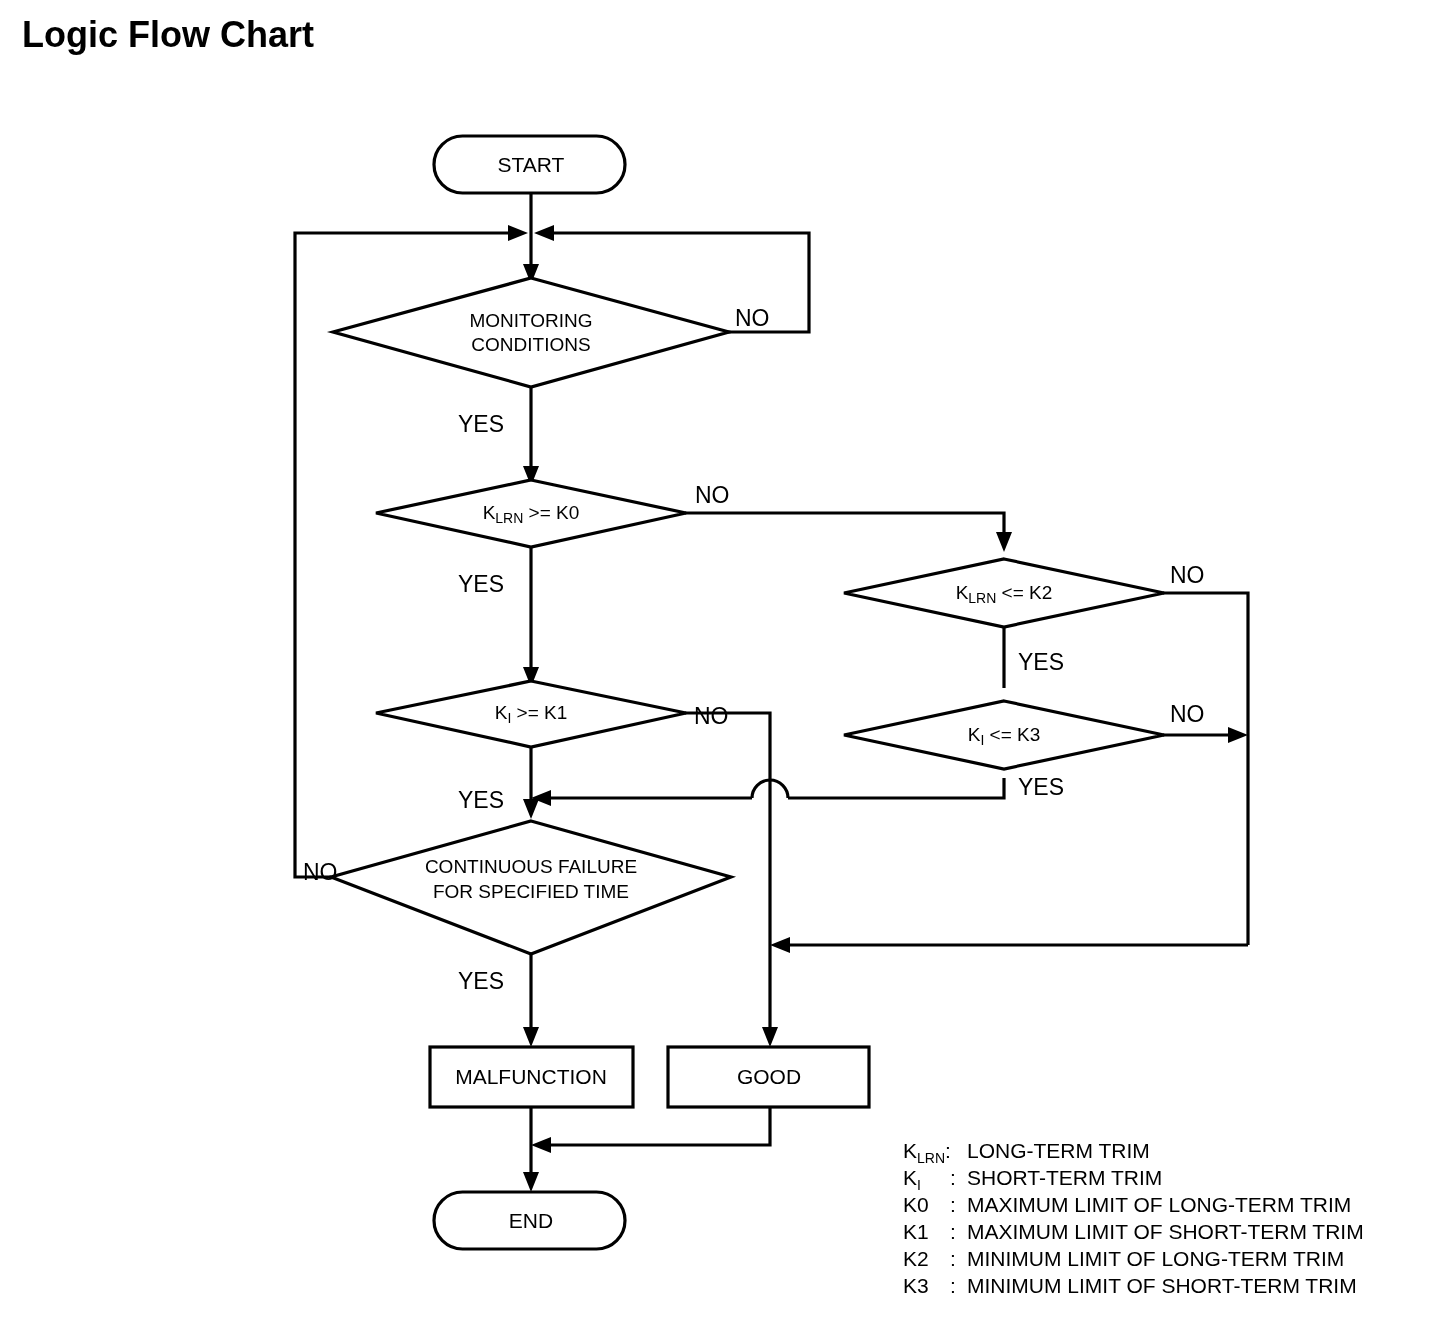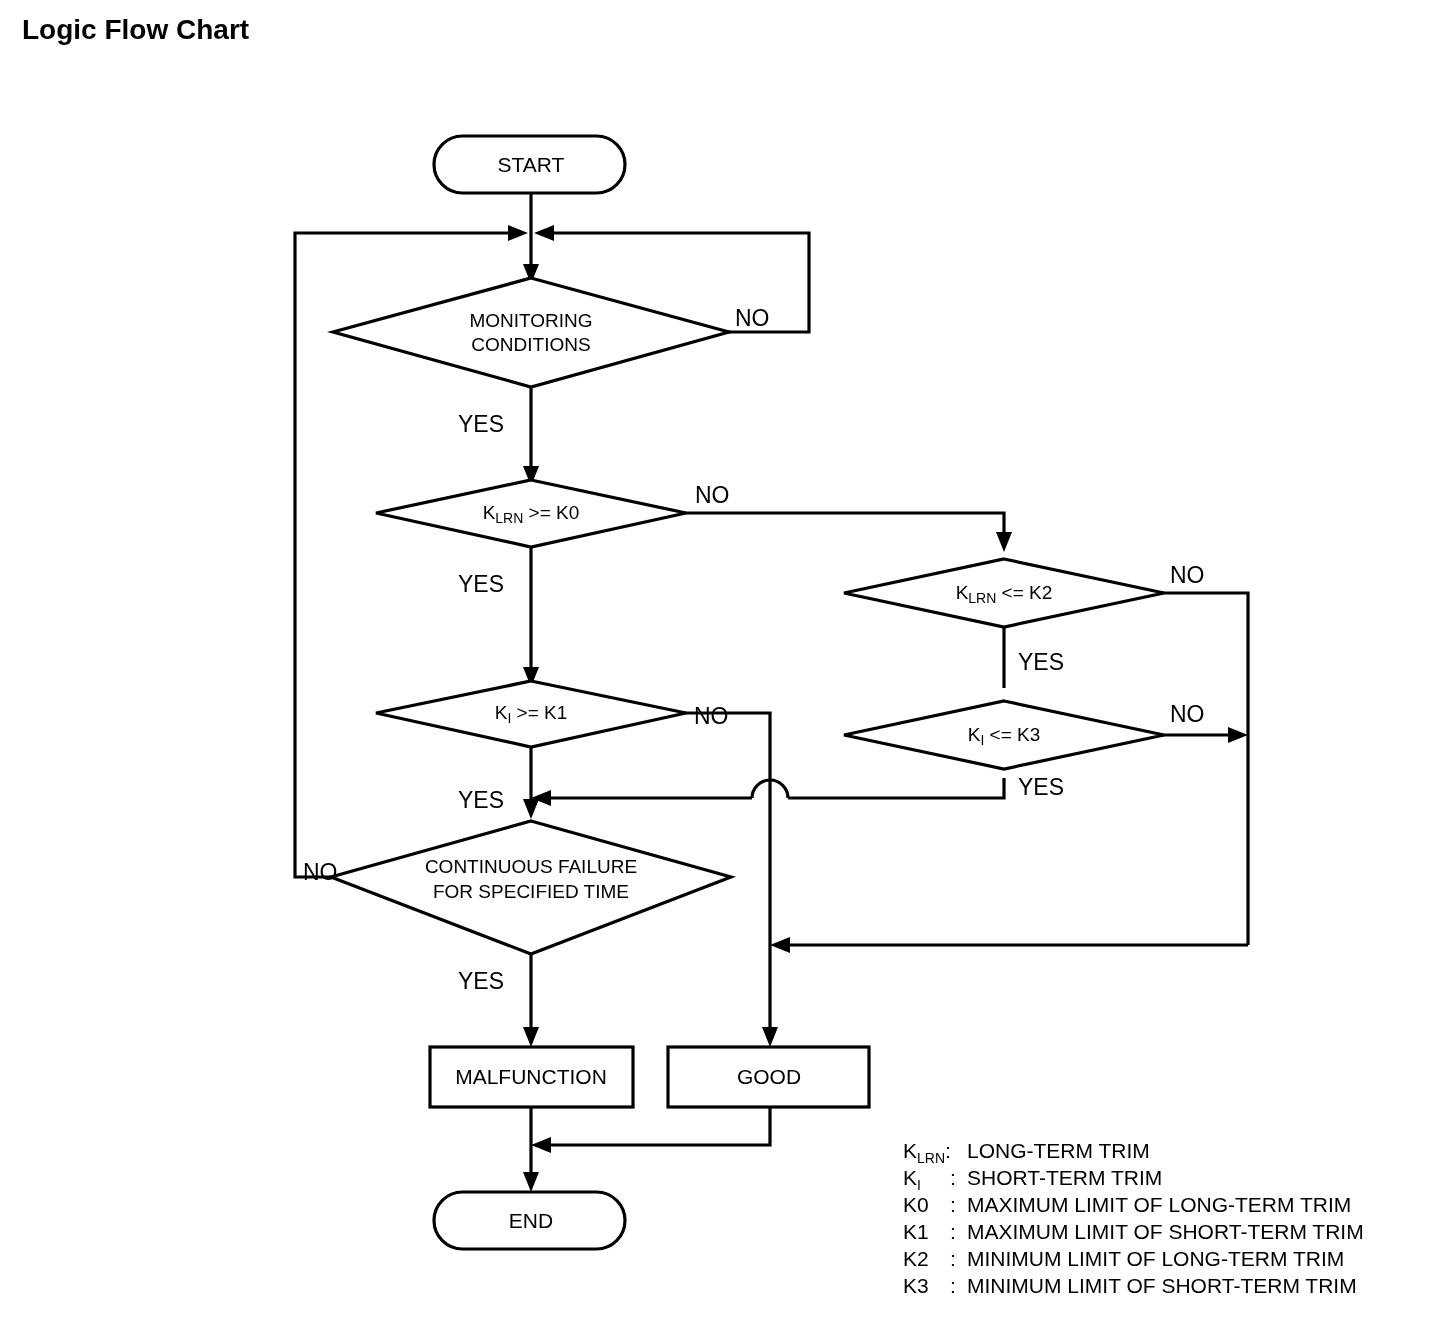--- a/index.html
+++ b/index.html
@@ -12,21 +12,21 @@
     height: 1322px;
     position: relative;
     font-family: "Liberation Sans", sans-serif;
     color: #000000;
     overflow: hidden;
   }
   #page-title {
     position: absolute;
     left: 22px;
     top: 14px;
-    font-size: 28px;
+    font-size: 36px;
     font-weight: bold;
     letter-spacing: 0px;
     white-space: nowrap;
   }
   #flow-svg {
     position: absolute;
     left: 0;
     top: 0;
   }
   .node-text {

